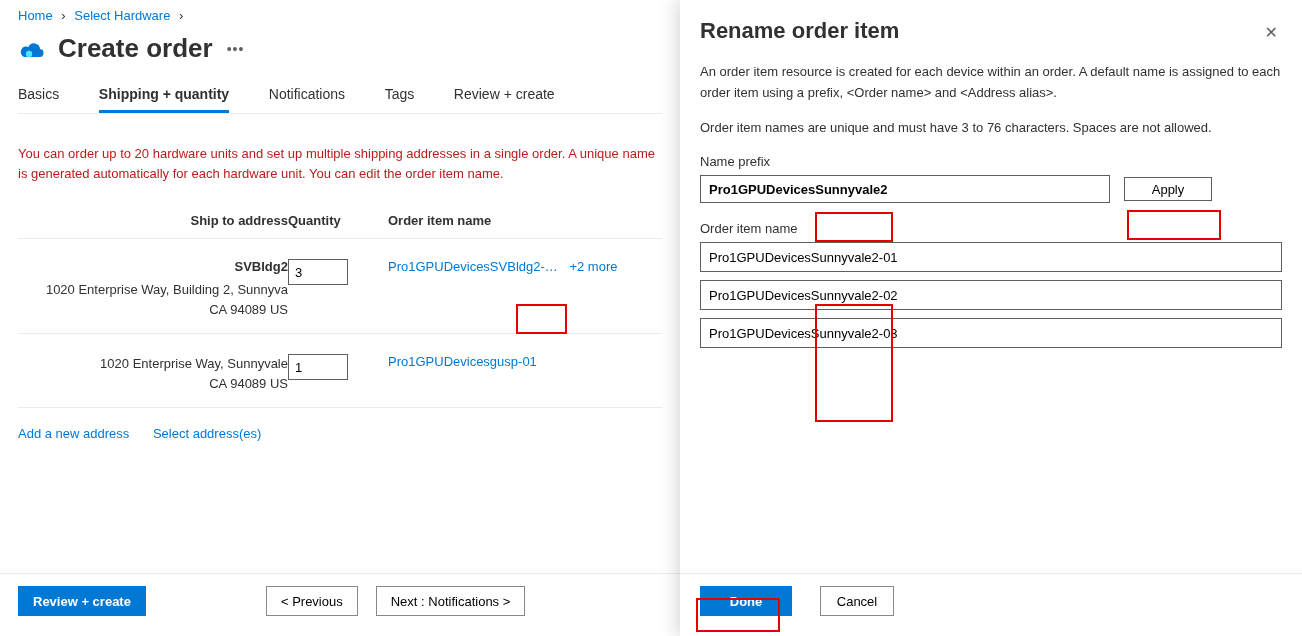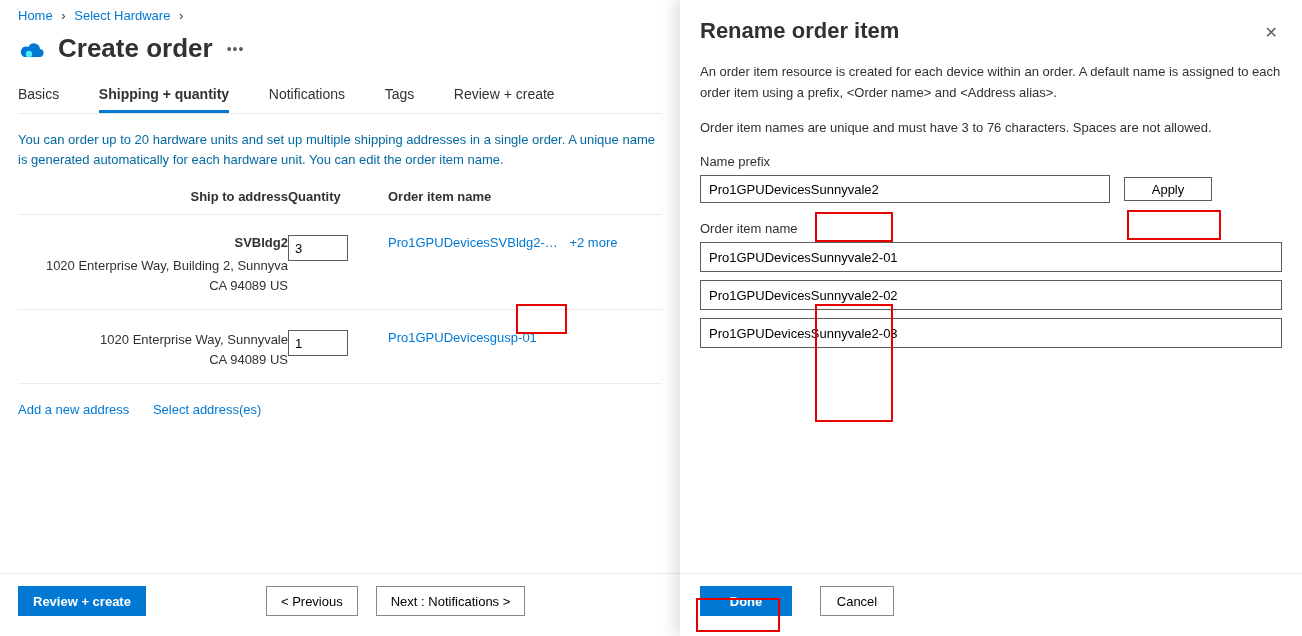--- a/index.html
+++ b/index.html
@@ -9,25 +9,25 @@
   .left-panel { position: absolute; left: 0; top: 0; width: 680px; height: 636px; padding: 8px 18px 0 18px; }
   
   .breadcrumb { font-size: 13px; color: #0078d4; margin-bottom: 10px; }
   .breadcrumb .sep { color: #323130; margin: 0 5px; }
   
   .header-row { display: flex; align-items: center; margin-bottom: 14px; }
   .cloud-icon { width: 28px; height: 28px; margin-right: 12px; display:flex; align-items:center; justify-content:center; }
   .page-title { font-size: 26px; font-weight: 600; color: #323130; }
   .more-dots { margin-left: 14px; color: #605e5c; font-size: 14px; letter-spacing:1px; cursor:pointer; }
   
-  .tabs { border-bottom: 1px solid #edebe9; margin-bottom: 16px; }
+  .tabs { border-bottom: 1px solid #edebe9; margin-bottom: 30px; }
   .tabs .tab { display: inline-block; padding: 8px 0; margin-right: 36px; font-size: 14px; color: #323130; cursor: pointer; }
   .tabs .tab.active { font-weight: 600; border-bottom: 3px solid #0078d4; }
   
-  .description { font-size: 13px; color: #0369a1; line-height: 1.5; margin-bottom: 10px; }
+  .description { font-size: 13px; color: #b91c1c; line-height: 1.5; margin-bottom: 20px; }
   
   .table-head { display:flex; padding: 10px 0; border-bottom: 1px solid #edebe9; font-weight:600; font-size:13px; }
   .col-ship { width: 270px; padding-left: 12px; text-align: right;}
   .col-qty { width: 100px; }
   .col-order { flex:1; }
   
   .row { display:flex; padding: 20px 0 14px 0; border-bottom: 1px solid #edebe9; align-items: flex-start; }
   .row .addr-name { font-weight: 600; margin-bottom: 6px; }
   .row .addr-lines { font-size: 13px; color: #323130; line-height:1.5; }
   .qty-input { width: 60px; height: 26px; border:1px solid #605e5c; padding: 2px 6px; font-size:13px; }
@@ -45,21 +45,21 @@
   
   
   .flyout { position:absolute; right:0; top:0; width: 622px; height: 636px; background:#fff; box-shadow: -4px 0 16px rgba(0,0,0,0.15); padding: 18px 20px 0 20px; }
   .flyout-head { display:flex; justify-content:space-between; align-items:flex-end; margin-bottom:18px; }
   .flyout-title { font-size: 22px; font-weight:600; }
   .close-x { font-size: 16px; color:#605e5c; cursor:pointer; padding:2px 4px; }
   .flyout-text { font-size:13px; line-height:1.6; margin-bottom:14px; }
   
   .field-label { font-size:13px; margin-bottom:6px; margin-top: 16px; }
   .prefix-row { display:flex; gap: 14px; align-items:center; margin-bottom: 18px; }
-  .prefix-input { flex:0 0 410px; height:28px; border:1px solid #605e5c; padding: 0 8px; font-size:13px; font-family:inherit; position:relative; }
+  .prefix-input { flex:0 0 410px; height:28px; border:1px solid #605e5c; padding: 0 8px; font-size:13px; font-family:inherit; position:relative;font-weight:bold; }
   .apply-btn { width: 88px; height: 24px; border:1px solid #605e5c; background:#fff; cursor:pointer; font-size:13px; display:flex; align-items:center; justify-content:center; }
   
   .item-input { width: 100%; height: 30px; border:1px solid #605e5c; padding:0 8px; margin-bottom: 8px; font-size:13px; font-family:inherit; }
   
   .flyout-bottom { position:absolute; left:0; bottom:0; width:100%; padding: 12px 20px 20px 20px; border-top:1px solid #edebe9; display:flex; gap: 28px; }
   
   
   .redbox { position:absolute; border: 2.5px solid #e60000; pointer-events:none; z-index:50; }
   
 </style>

